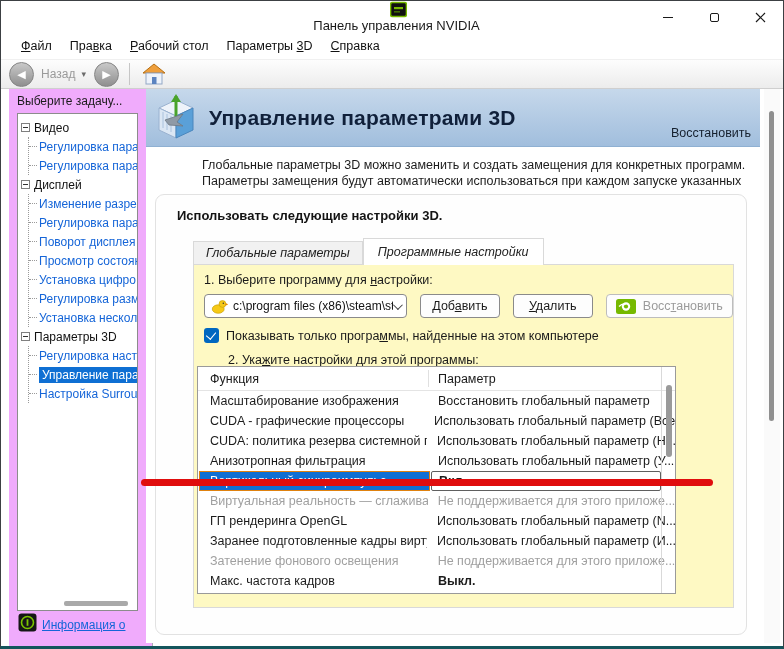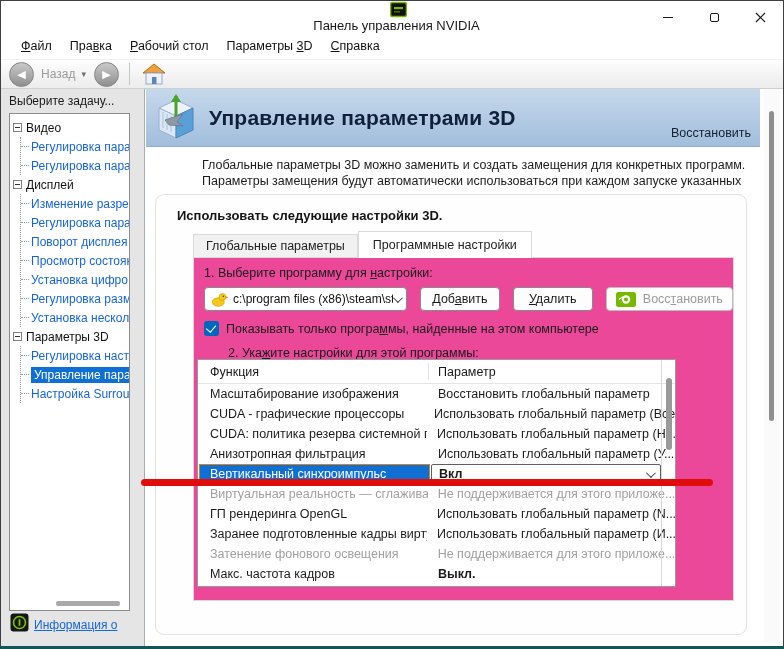--- a/index.html
+++ b/index.html
@@ -31,22 +31,22 @@
   .nav-circle { width:25px; height:25px; border-radius:50%;
     background:linear-gradient(#c9c9c9,#8f8f8f); border:1px solid #848484;
     color:#fff; font-size:11px; display:flex; align-items:center; justify-content:center; }
   .nav-back { margin-left:8px; }
   .back-label { color:#9a9a9a; font-size:12px; margin:0 6px 0 7px; }
   .nav-caret { color:#6b6b6b; font-size:9px; margin-right:8px; }
   .tb-sep { width:1px; height:22px; background:#c6c6c6; margin:0 10px; }
   .home-icon { width:24px; height:22px; margin-left:2px; }
 
   
-  .leftpane { position:absolute; left:0; top:88px; width:144px; bottom:0;
-    background:#e5e5e5; border-right:1px solid #a8adb3; overflow:hidden; }
+  .leftpane { position:absolute; left:8px; top:88px; width:144px; bottom:0;
+    background:#f0abfc; border-right:1px solid #a8adb3; overflow:hidden; }
   .task-header { font-size:12px; color:#1a1a1a; padding:5px 0 0 8px; }
   .treebox { position:absolute; left:8px; top:24px; width:121px; height:498px;
     background:#fff; border:1px solid #8c8c8c; overflow:hidden; }
   .tree { padding:4px 0 0 3px; font-size:12px; white-space:nowrap; }
   .trow { height:19px; display:flex; align-items:center; }
   .minusbox { width:9px; height:9px; border:1px solid #7f7f7f; background:#fff;
     position:relative; flex:0 0 auto; margin-right:4px; }
   .minusbox::after { content:""; position:absolute; left:1px; right:1px; top:3px;
     height:1px; background:#333; }
   .group-label { color:#111; }
@@ -72,25 +72,25 @@
   .intro { position:absolute; left:56px; top:68px; width:566px; font-size:12.5px;
     line-height:16px; color:#1c1c1c; }
   .vscroll { position:absolute; right:2px; top:0; bottom:0; width:16px; background:#fafafa; }
   .vthumb { position:absolute; left:5px; top:22px; width:5px; height:310px;
     background:#8f8f8f; border-radius:3px; }
 
   .panel { position:absolute; left:9px; top:105px; width:592px; height:441px;
     background:#fefefe; border:1px solid #e2e2e2; border-radius:9px; }
   .section-heading { font-size:13px; font-weight:bold; color:#141414; padding:13px 0 0 21px; }
 
-  .tabs { display:flex; align-items:flex-end; margin:8px 0 0 37px; position:relative; z-index:2; }
+  .tabs { display:flex; align-items:flex-end; margin:15px 0 0 37px; position:relative; z-index:2;font-style:italic; }
   .tab { font-size:12.5px; color:#222; background:#f1f1f1; border:1px solid #d9d9d9;
     border-bottom:none; padding:4px 12px 4px 12px; }
   .tab.active { background:#fff; padding:6px 14px; margin-bottom:-1px; }
-  .tabpane { margin-left:37px; width:541px; height:344px; background:#ec4899;
+  .tabpane { margin-left:37px; width:541px; height:344px; background:#fef9c3;
     border:1px solid #d9d9d9; position:relative; padding:8px 0 0 10px; }
 
   .field-label { font-size:12.5px; color:#1a1a1a; }
   .program-row { display:flex; align-items:center; margin-top:7px; }
   .combo { width:203px; height:24px; border:1px solid #8a8a8a; border-radius:4px;
     background:#fff; display:flex; align-items:center; padding:0 6px; }
   .combo .duck { width:17px; height:15px; flex:0 0 auto; margin-right:5px; }
   .combo-text { font-size:12px; color:#111; flex:1; overflow:hidden; white-space:nowrap; }
   .chev { width:7px; height:7px; border-right:1.4px solid #444; border-bottom:1.4px solid #444;
     transform:rotate(45deg) translateY(-2px); flex:0 0 auto; }

